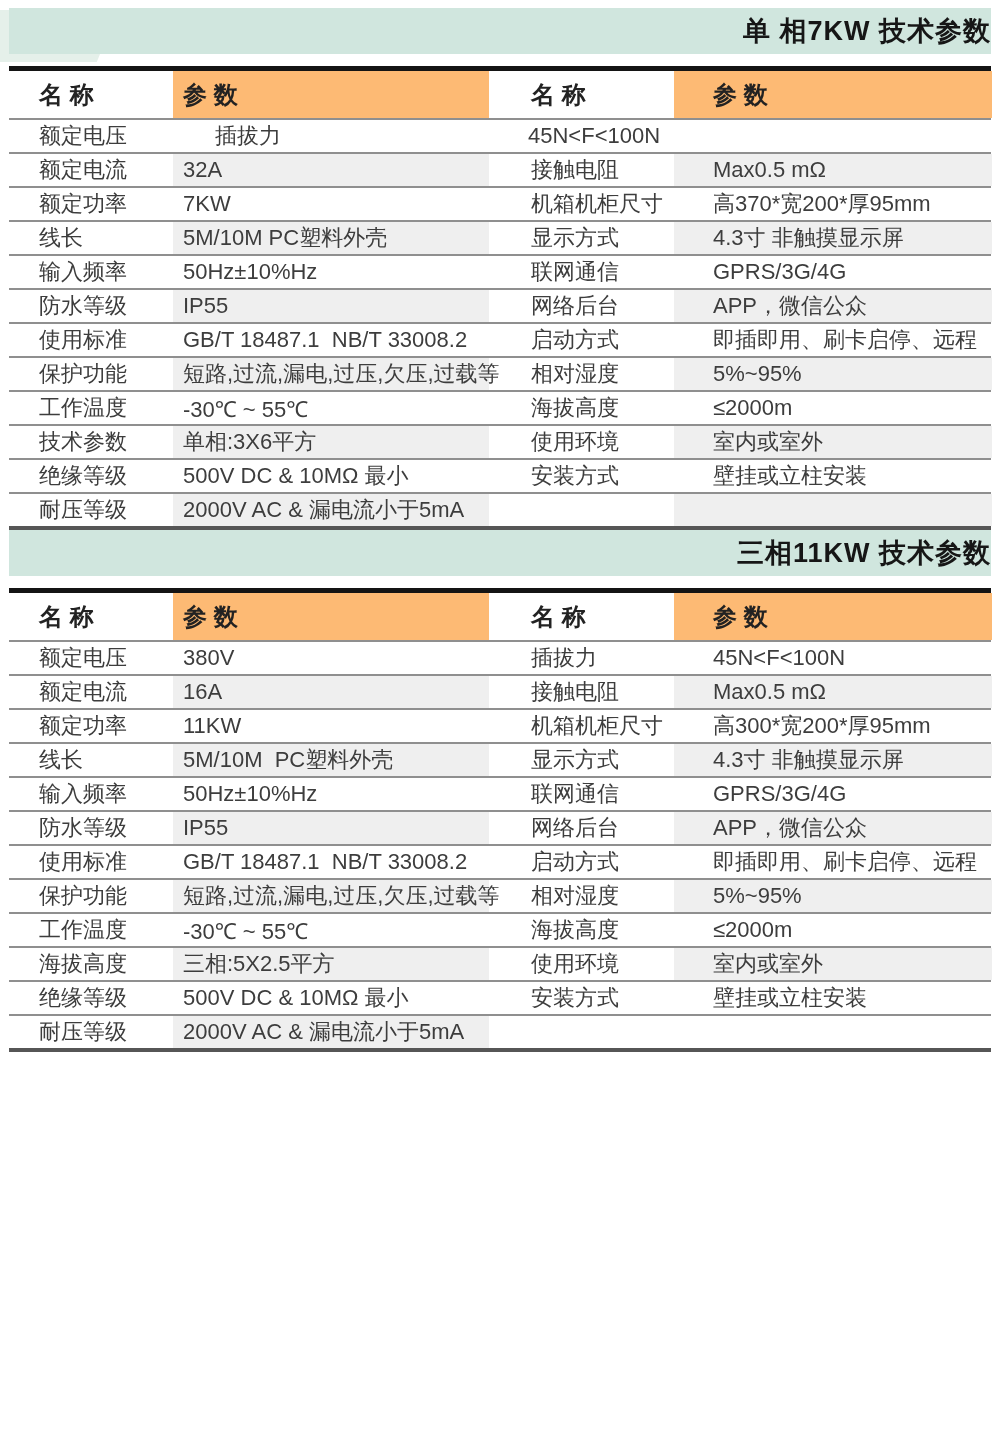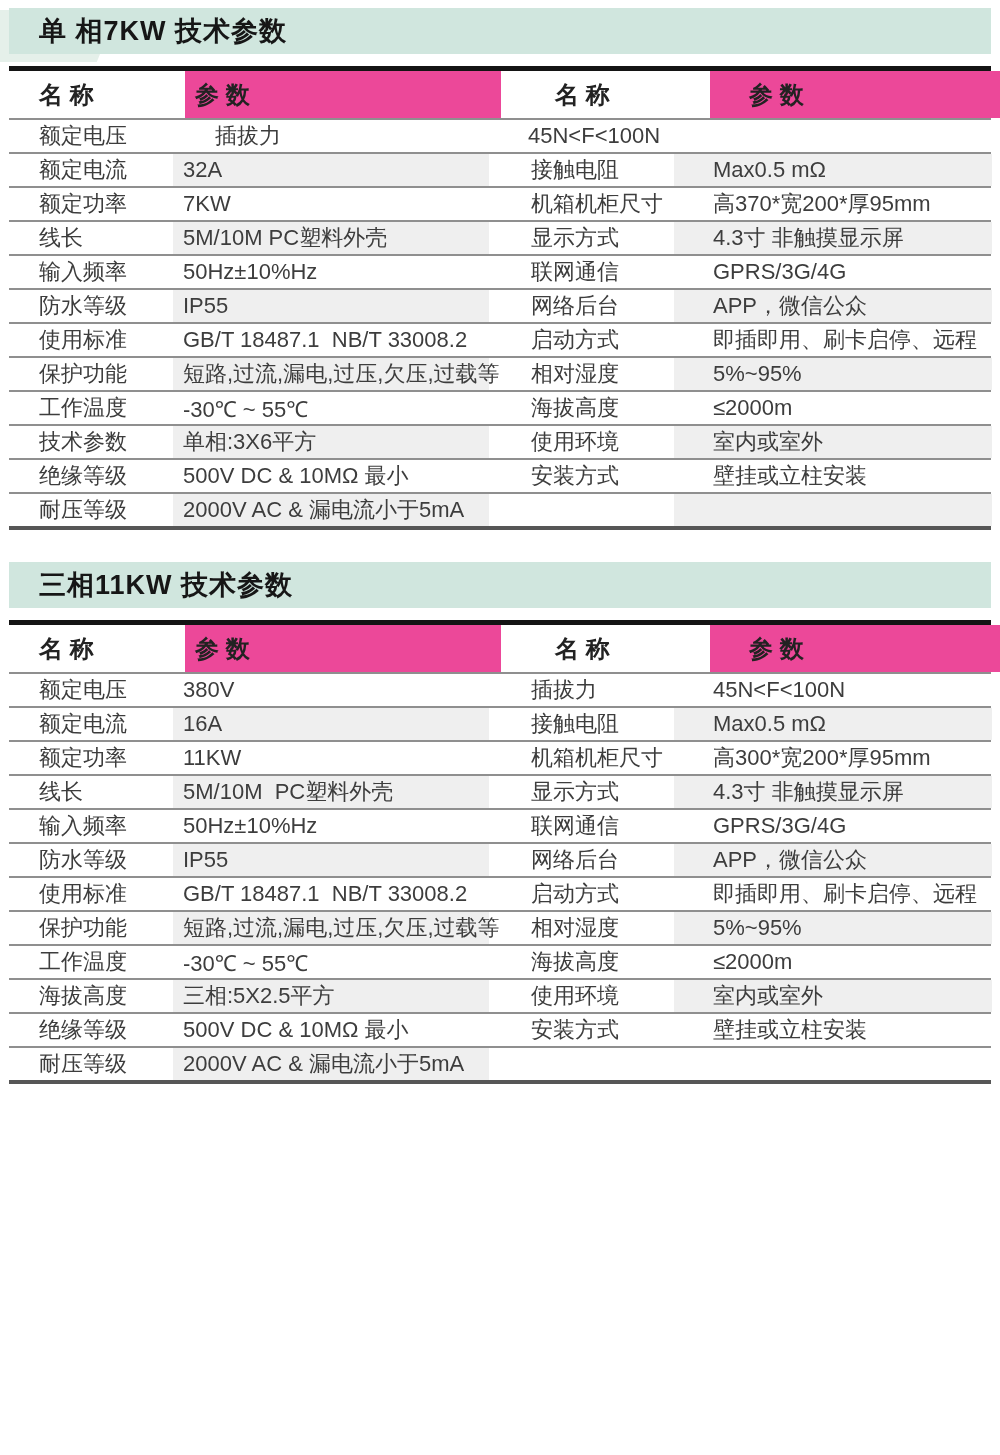--- a/index.html
+++ b/index.html
@@ -12,50 +12,51 @@
   }
   
   .accent{
     position:absolute;left:0;top:10px;width:118px;height:52px;
     background:#e5f0ea;
     clip-path:polygon(0 0,100% 0,82% 100%,0 100%);
     z-index:0;
   }
   section.spec{margin:0 9px;position:relative;z-index:1;}
   section.spec.first{padding-top:8px;}
-  section.spec.second{margin-top:32px;}
+  section.spec.second{}
   .banner{
     height:46px;
     background:#d0e6de;
     position:relative;
+    text-align:right;
   }
   .banner .title{
     margin:0;
     font-size:27px;font-weight:700;color:#161616;
     line-height:46px;padding-left:30px;
     letter-spacing:1px;
     white-space:pre;
   }
   .table{
     margin-top:12px;
     border-top:5px solid #141414;
     border-bottom:4px solid #565656;
     background:#ffffff;
   }
   .grid{
     display:grid;
     grid-template-columns:164px 316px 185px 318px;
     align-items:center;
   }
-  .thead{height:47px;gap:12px;}
+  .thead{height:47px;}
   .thead .cell{
     font-size:24px;font-weight:700;color:#222222;
     height:47px;line-height:47px;
   }
-  .thead .hv{background:#ec4899;}
+  .thead .hv{background:#fdba74;}
   .row{
     height:34px;
     border-top:2px solid #8f8f8f;
     box-sizing:border-box;
   }
   .cell{
     height:100%;
     display:flex;align-items:center;
     font-size:22px;color:#3d3d3d;font-weight:500;
     white-space:pre;

